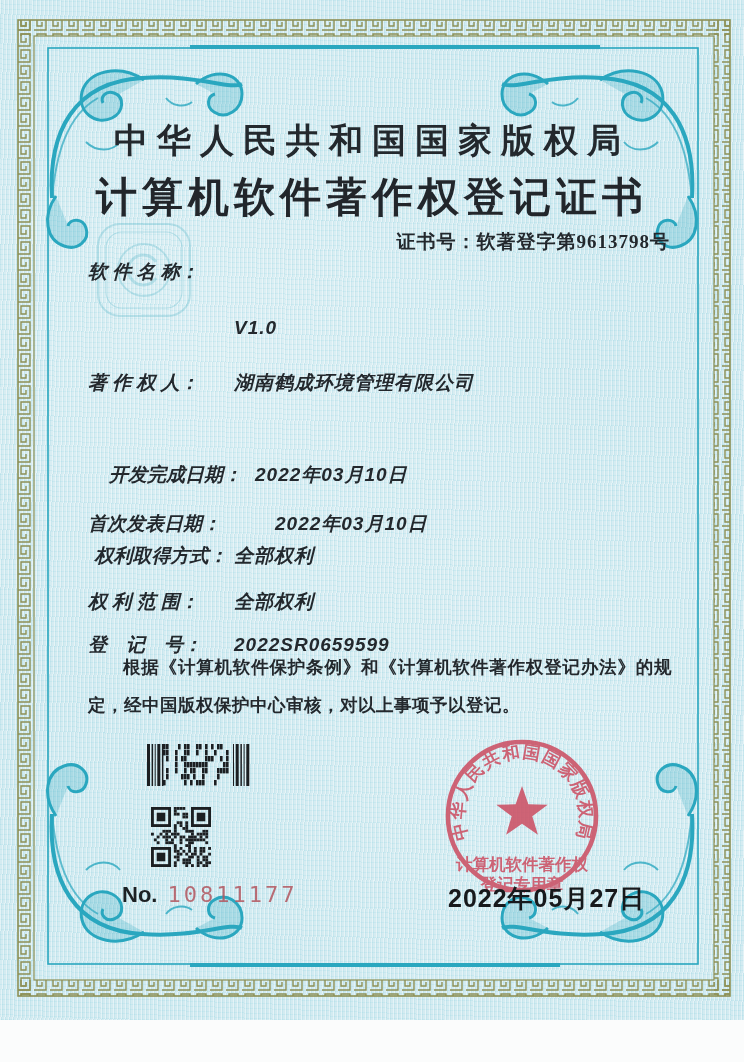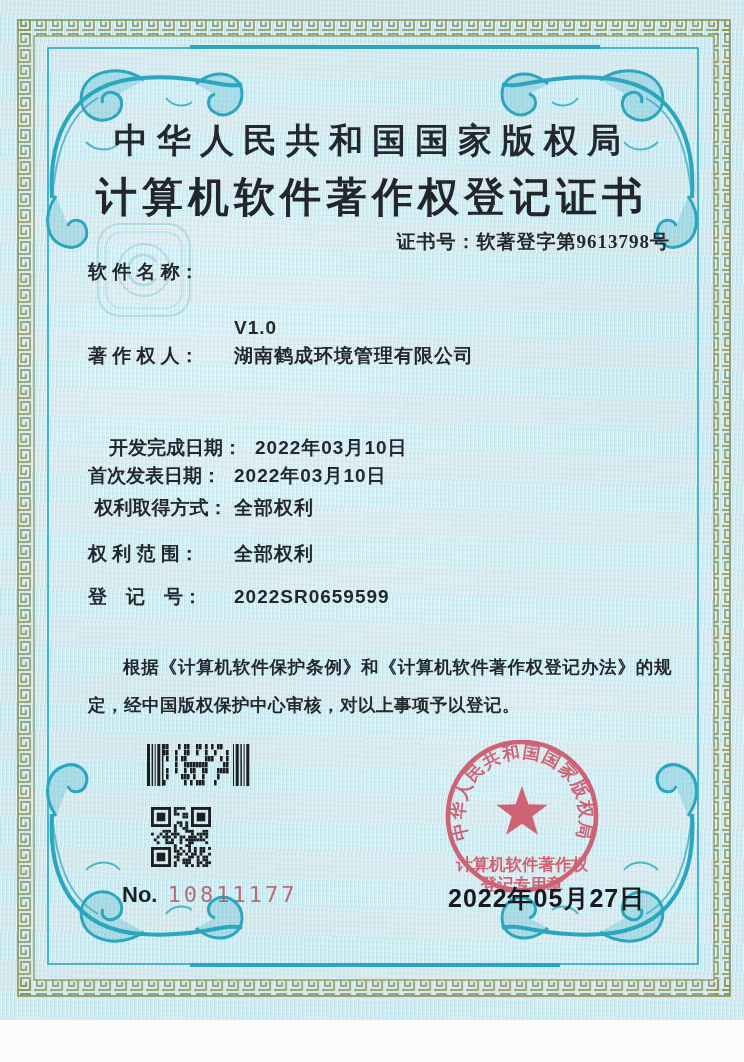--- a/index.html
+++ b/index.html
@@ -12,27 +12,27 @@
       radial-gradient(circle at 30% 35%, rgba(255,255,255,.25), transparent 45%),
       radial-gradient(circle at 70% 70%, rgba(255,255,255,.18), transparent 40%);
   }
   .abs{position:absolute;}
   .title{left:0;right:0;top:118px;text-align:center;font-family:"Liberation Serif",serif;
     font-weight:900;font-size:34px;letter-spacing:9px;color:#23282d;}
   .subtitle{left:0;right:0;top:170px;text-align:center;font-family:"Liberation Serif",serif;
     font-weight:900;font-size:41px;letter-spacing:5px;color:#22262b;}
   .certno{right:74px;top:229px;font-family:"Liberation Serif",serif;font-weight:700;
     font-size:19px;color:#23282d;letter-spacing:1px;}
-  #fields{left:88px;top:258px;width:580px;}
+  #fields{left:88px;top:258px;width:580px;font-style:italic;}
   .frow{display:flex;align-items:flex-start;font-weight:700;font-size:19px;color:#23282d;line-height:28px;}
   .frow .lab{flex:0 0 146px;white-space:nowrap;}
   .frow .val{letter-spacing:1px;white-space:pre-line;}
-  .frow:nth-child(2){}
+  .frow:nth-child(2){margin-top:27px;}
   .frow:nth-child(3){margin-top:64px;padding-left:21px;}
-  .frow:nth-child(4){}
+  .frow:nth-child(4){margin-top:21px;gap:41px;}
   .frow:nth-child(5){margin-top:4px;text-align:center;}
   .frow:nth-child(6){margin-top:18px;}
   .frow:nth-child(7){margin-top:15px;}
   .statement{left:88px;right:72px;top:648px;font-family:"Liberation Serif",serif;
     font-weight:600;font-size:17.5px;line-height:38px;color:#23282d;text-indent:2em;
     letter-spacing:.5px;text-align:justify;}
   .serialrow{left:122px;top:882px;font-size:22px;}
   .serialrow .no{font-family:Liberation Sans, sans-serif;font-weight:700;color:#1d2124;}
   .serialrow .num{font-family:"DejaVu Sans Mono",monospace;color:#b2565f;letter-spacing:3px;
     opacity:.85;margin-left:10px;}

